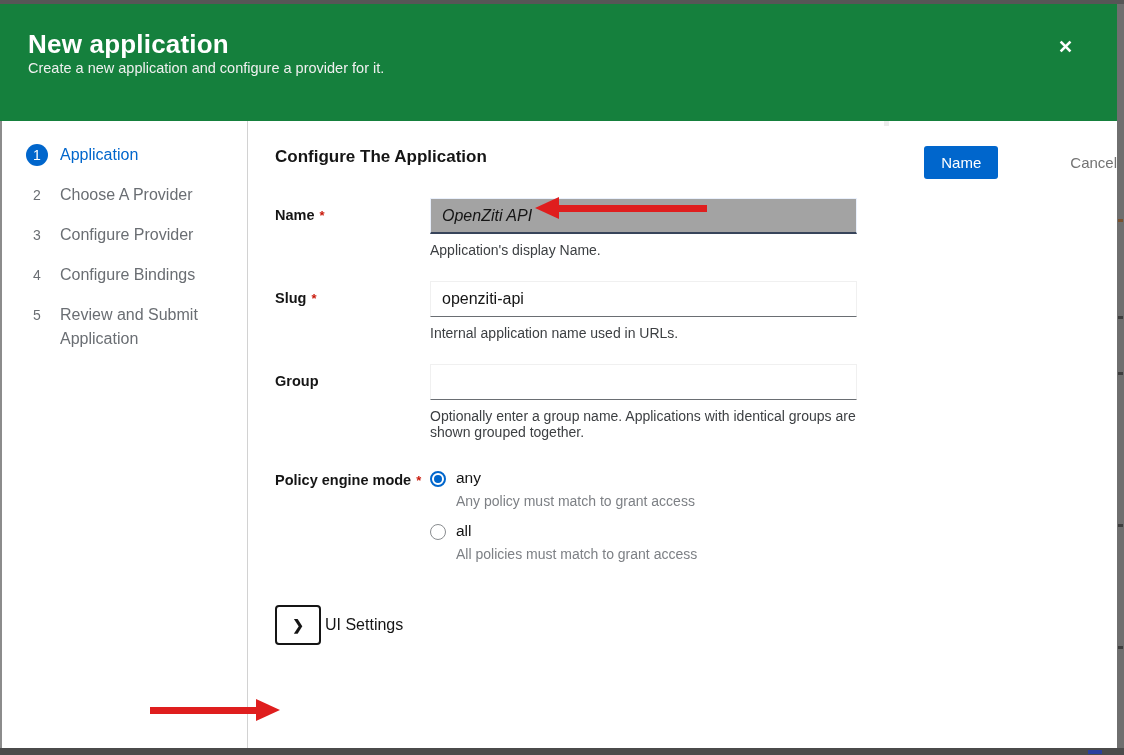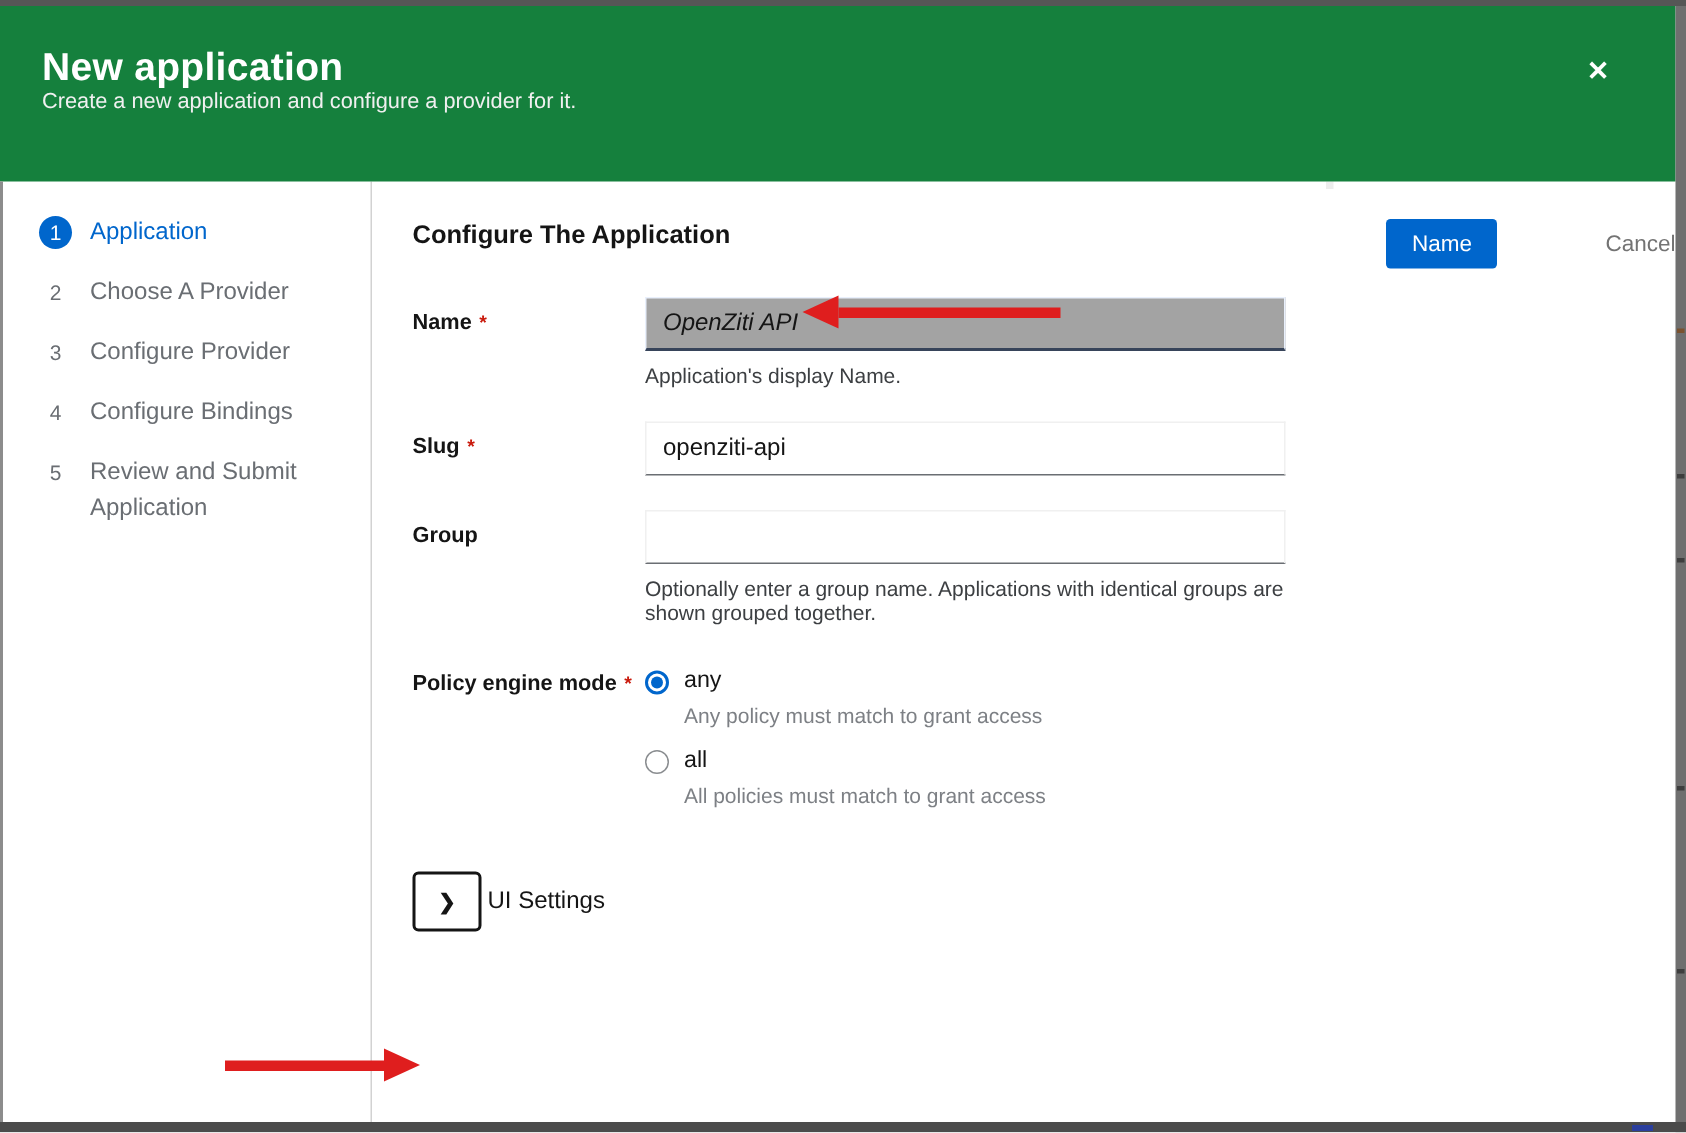--- a/index.html
+++ b/index.html
@@ -136,20 +136,21 @@
               <div class="helper">Application's display Name.</div>
             </div>
           </div>
 
           <div class="form-row">
             <div class="form-label">
               <span>Slug</span><span class="req">*</span>
             </div>
             <div class="form-control">
               <input class="text-input" type="text" value="openziti-api" style="">
+              <div class="helper">Internal application name used in URLs.</div>
             </div>
           </div>
 
           <div class="form-row">
             <div class="form-label">
               <span>Group</span>
             </div>
             <div class="form-control">
               <input class="text-input" type="text" value="" style="">
               <div class="helper">Optionally enter a group name. Applications with identical groups are shown grouped together.</div>

